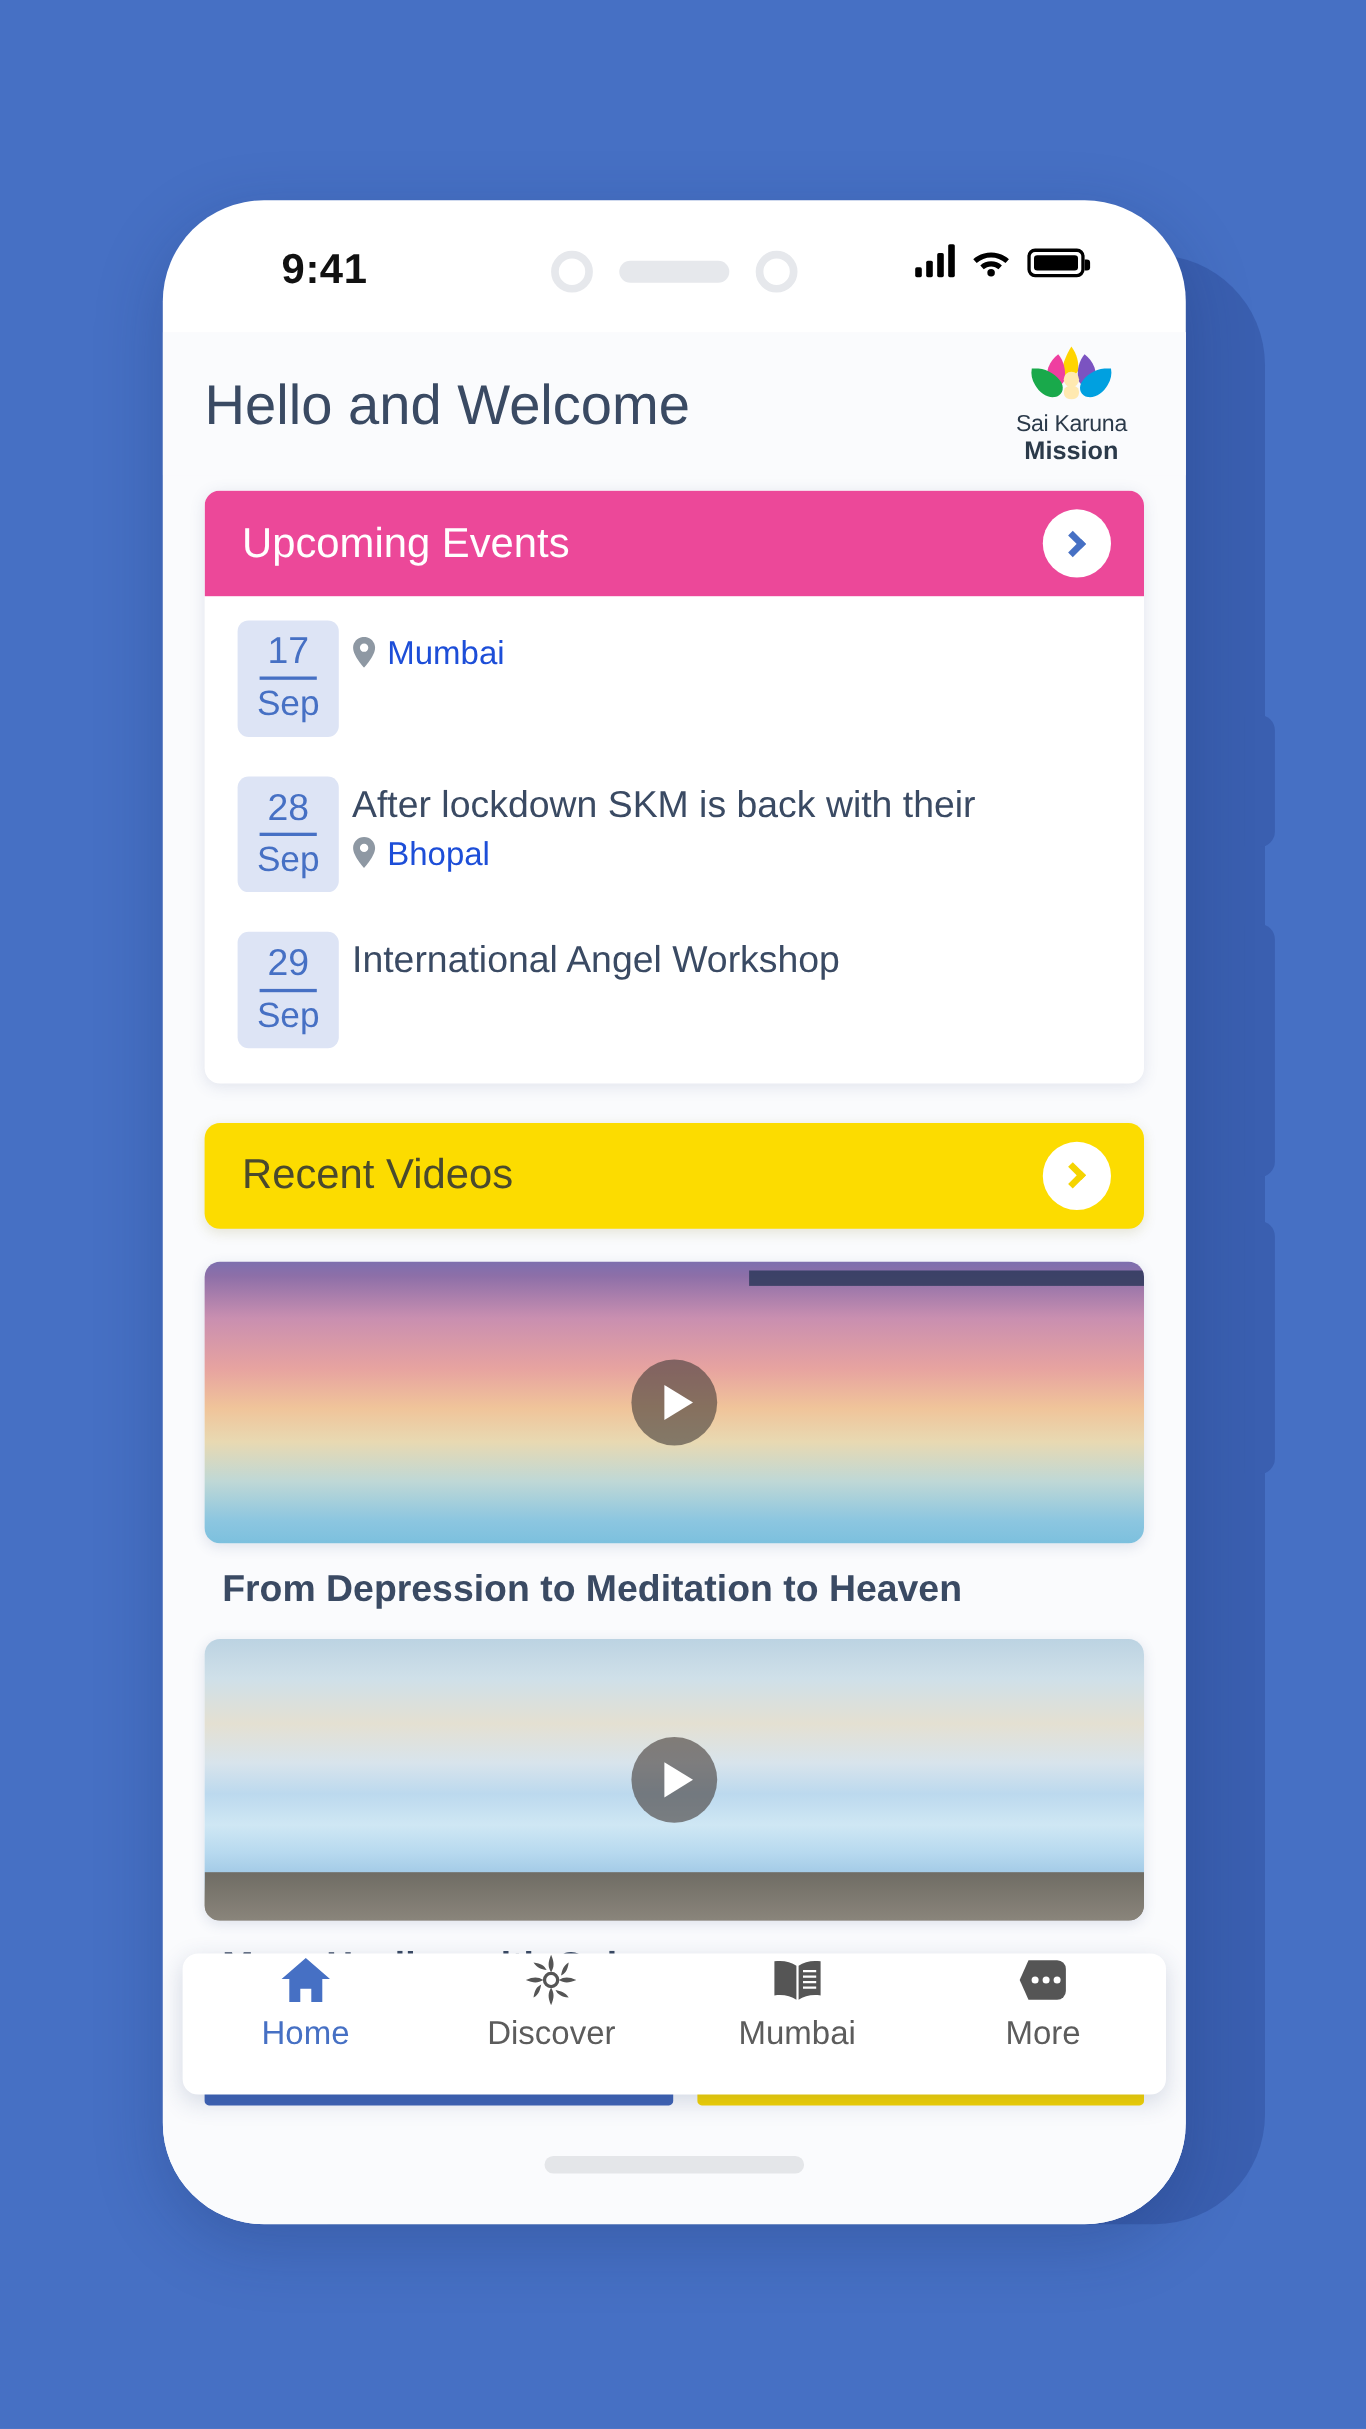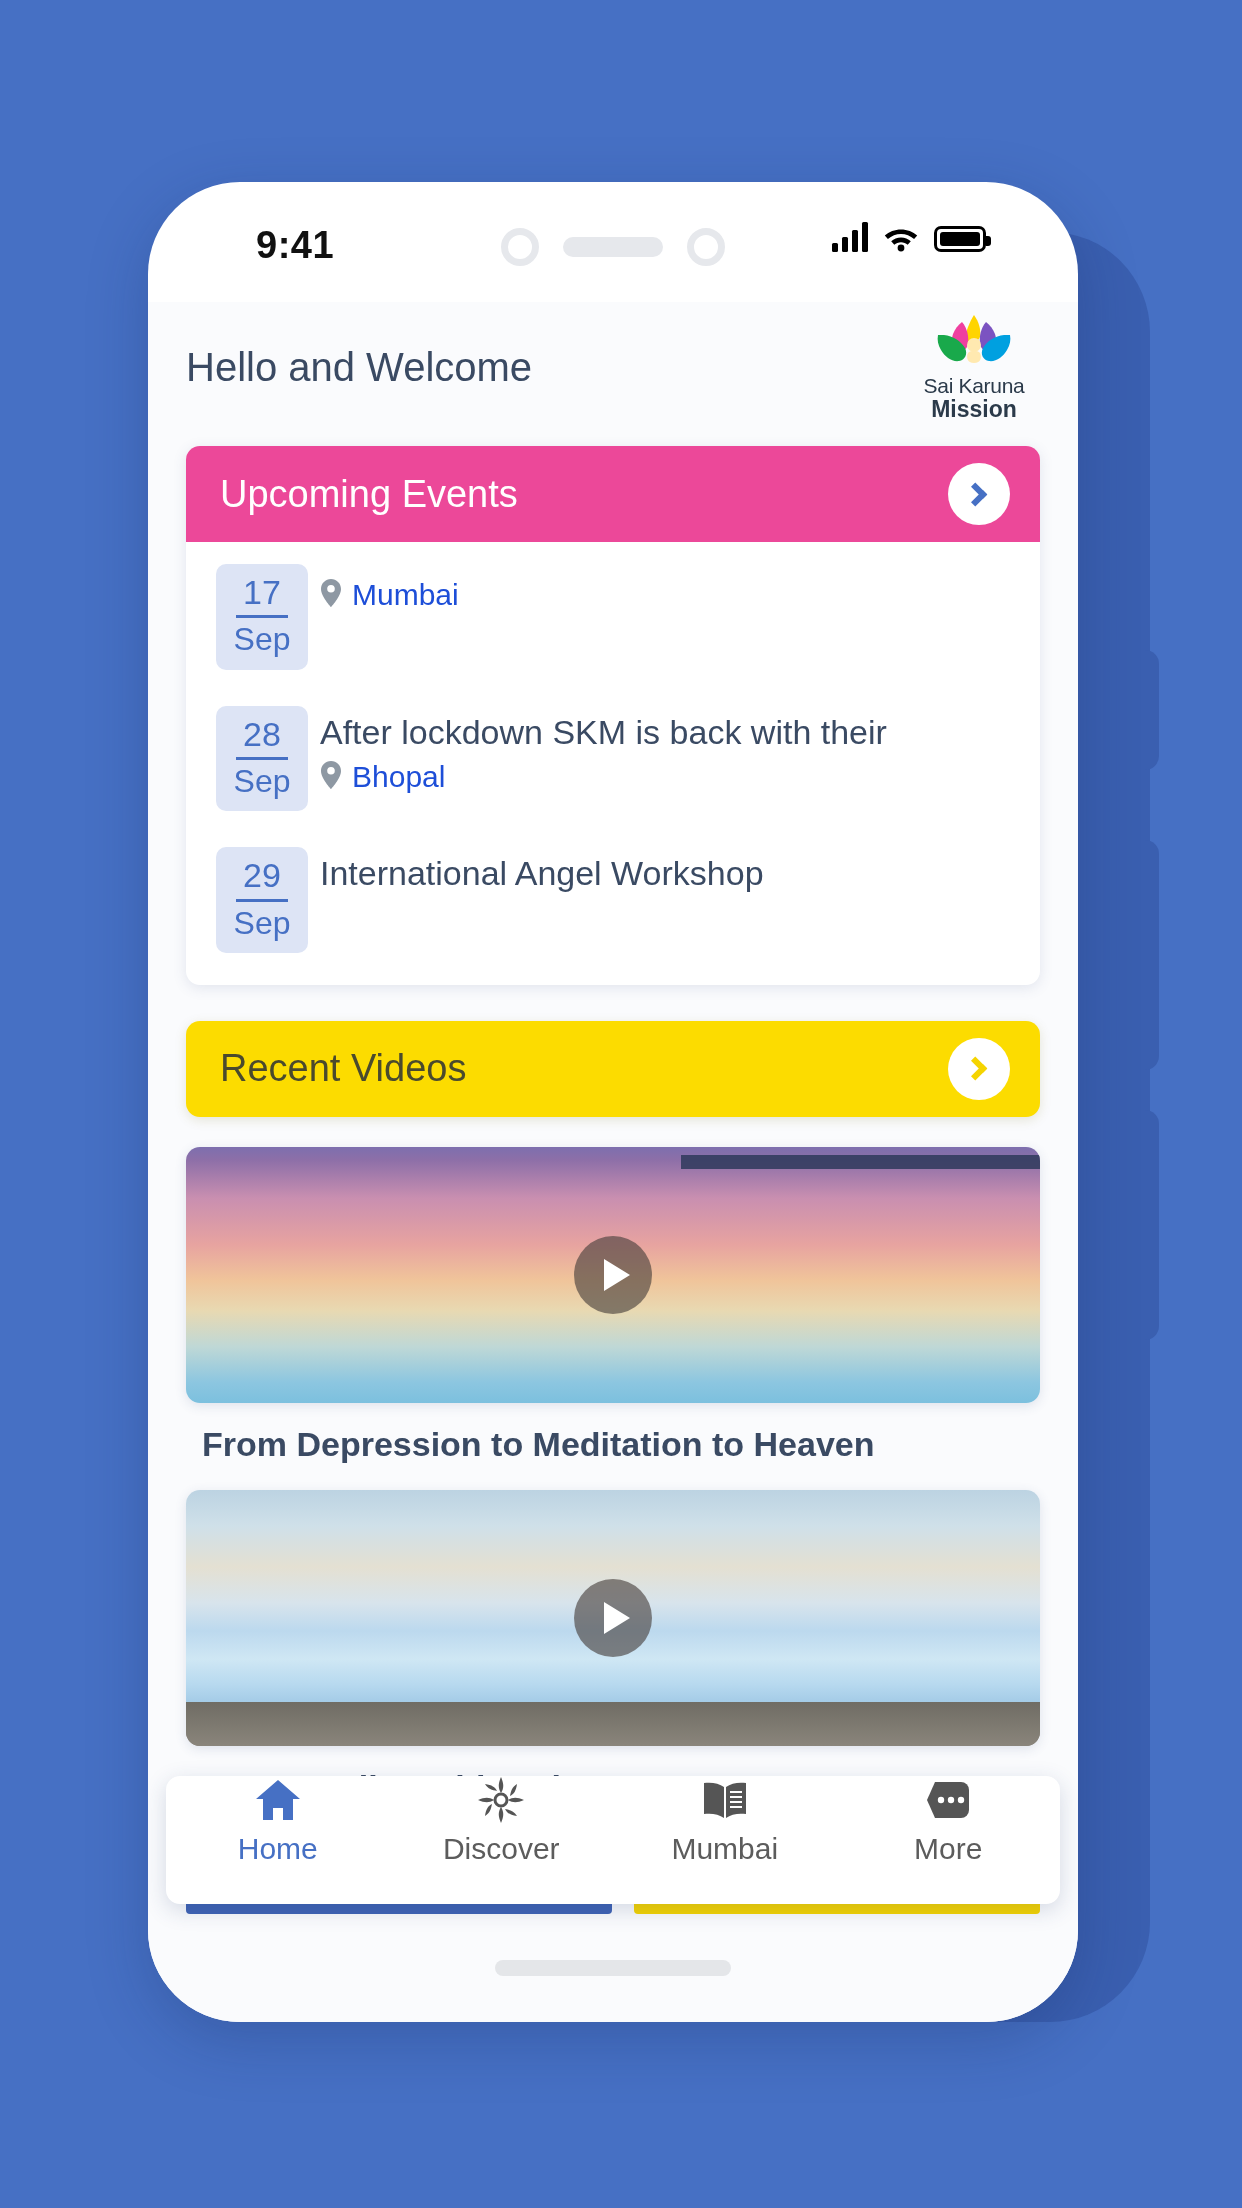--- a/index.html
+++ b/index.html
@@ -77,21 +77,21 @@
 
   
   .screen{
     position:absolute; top:120px; left:0; width:930px; height:1720px;
     background:#fafbfd;
   }
   .hdr{
     height:130px; display:flex; align-items:center; justify-content:space-between;
     padding:0 38px 0 38px; background:#fafbfd;
   }
-  .greeting{ font-size:40px; color:#3a4a63; font-weight:400; }
+  .greeting{ font-size:51px; color:#3a4a63; font-weight:400; }
 
   .logo{ width:132px; display:flex; flex-direction:column; align-items:center; }
   .logo svg{ display:block; }
   .logo-t1{ font-size:21px; color:#2b3a4a; line-height:1.05; letter-spacing:-.3px; }
   .logo-t2{ font-size:23px; color:#2b3a4a; font-weight:700; line-height:1.05; }
 
   
   .card{
     margin:14px 38px 0 38px; border-radius:14px; background:#fff;
     box-shadow:0 3px 14px rgba(60,80,130,.13); overflow:hidden;

